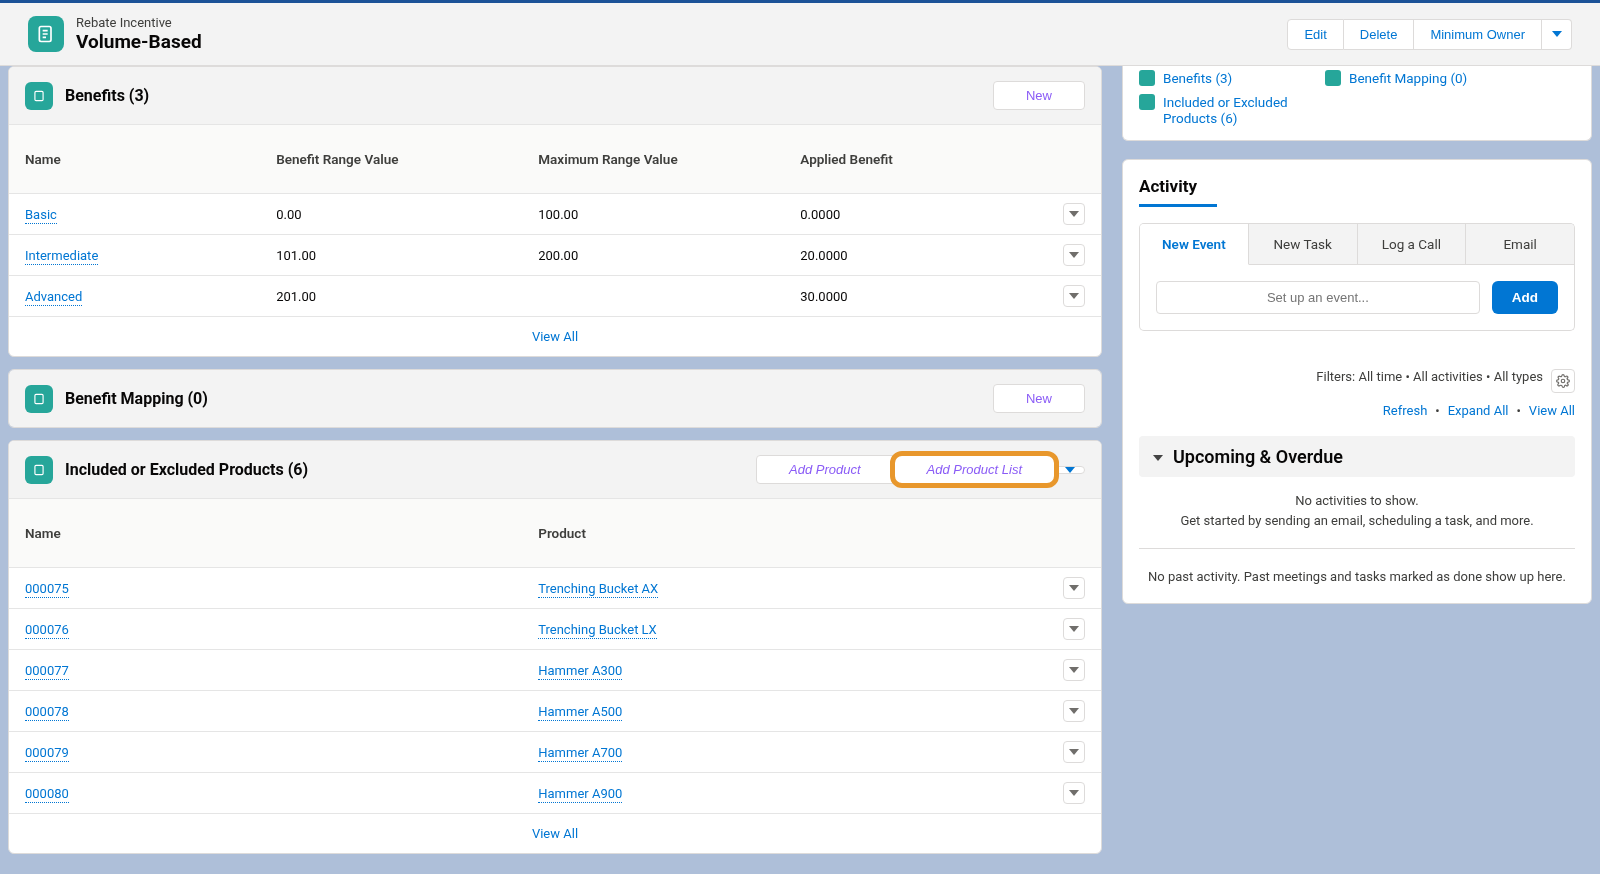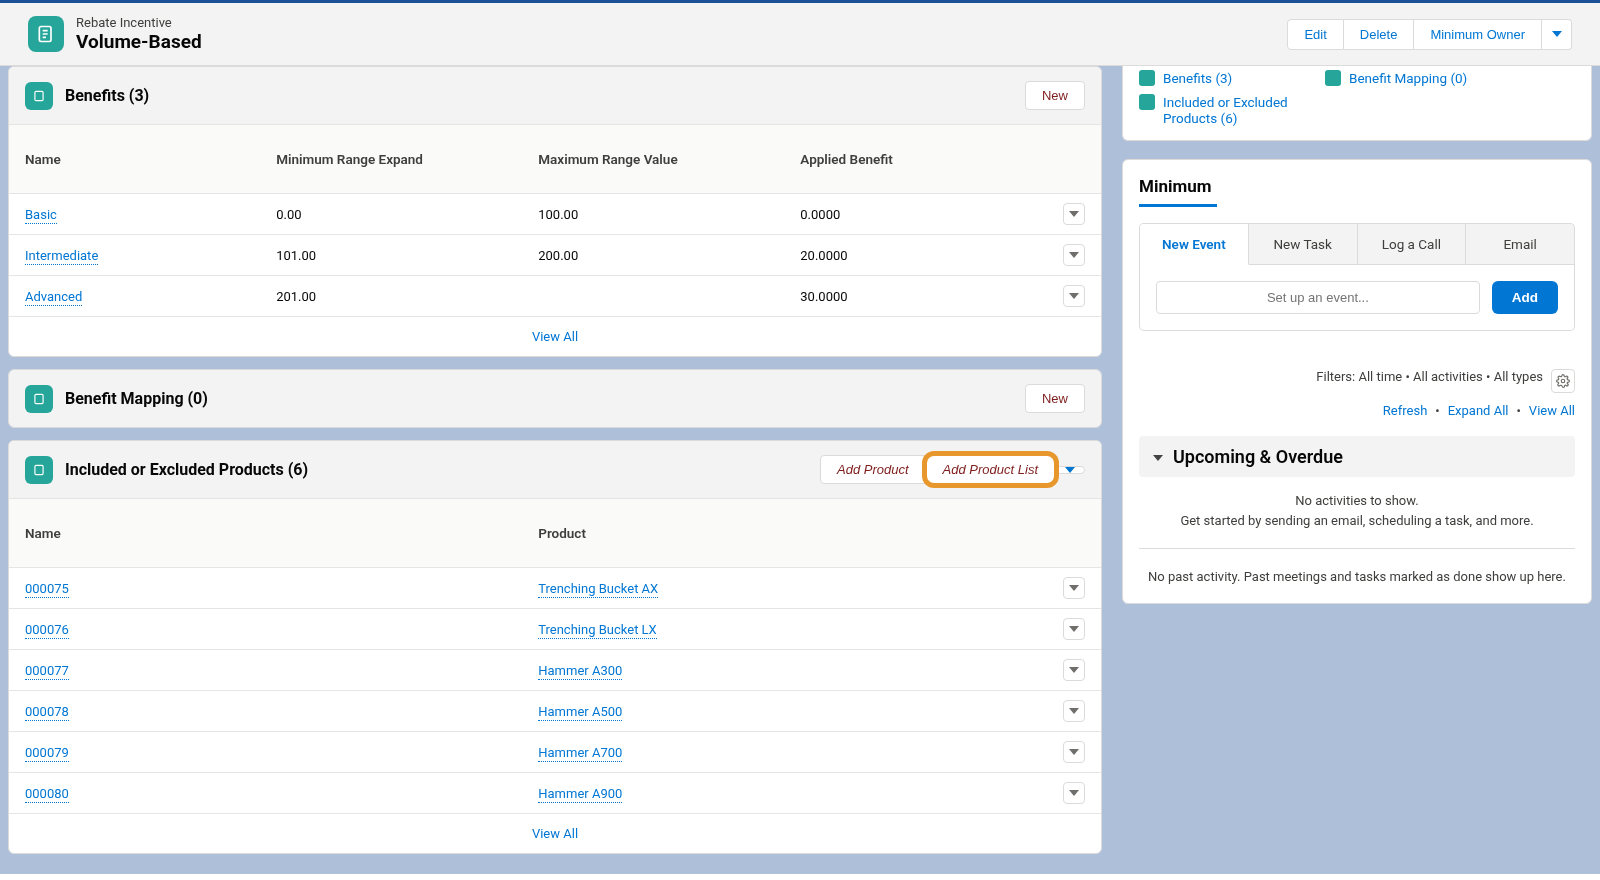--- a/index.html
+++ b/index.html
@@ -54,22 +54,22 @@
     display:flex; align-items:center; justify-content:space-between;
     padding: 14px 16px; background:#f3f3f3;
   }
   .card-title-wrap{display:flex;align-items:center;gap:12px;}
   .card-title { font-size:16px; font-weight:700; }
   .small-icon{
     width:28px;height:28px;border-radius:6px;background:#26a69a;
     display:flex;align-items:center;justify-content:center;color:#fff;
   }
   .btn-solo{
-    background:#fff;border:1px solid #dddbda;color:#7f1d1d;border-radius:4px;
-    padding:6px 16px;font-size:13px;cursor:pointer;
+    background:#fff;border:1px solid #dddbda;color:#8b5cf6;border-radius:4px;
+    padding:6px 32px;font-size:13px;cursor:pointer;
   }
 
   table.listview { width:100%; border-collapse:collapse; }
   table.listview th {
     text-align:left; font-weight:600; font-size:13.5px; color:#3e3e3c;
     padding:26px 16px; background:#fafaf9;border-top:1px solid #e5e5e5;border-bottom:1px solid #e5e5e5;
   }
   table.listview td {
     padding:9px 16px; font-size:13px;border-bottom:1px solid #e5e5e5;
   }
@@ -186,21 +186,21 @@
               </svg>
           </div>
           <div class="card-title">Benefits (3)</div>
         </div>
         <button class="btn-solo">New</button>
       </div>
       <table class="listview">
         <thead>
             <tr>
           <th style="width:23%">Name</th>
-          <th style="width:24%">Minimum Range Expand</th>
+          <th style="width:24%">Benefit Range Value</th>
           <th style="width:24%">Maximum Range Value</th>
           <th>Applied Benefit</th>
           <th style="width:40px"></th>
         </tr>
           </thead>
         <tbody>
           <tr>
             <td><span class="linkish">Basic</span></td>
             <td>0.00</td>
             <td>100.00</td>
@@ -358,21 +358,21 @@
         <div class="quick-links-col">
           <div class="ql-item">
               <div class="ql-icon"></div>
               <span>Benefit Mapping (0)</span>
             </div>
         </div>
       </div>
     </div>
 
     <div class="activity-card">
-      <div class="activity-title">Minimum</div>
+      <div class="activity-title">Activity</div>
       <div class="activity-underline"></div>
 
       <div class="activity-tabs">
         <div class="atab active">New Event</div>
         <div class="atab">New Task</div>
         <div class="atab">Log a Call</div>
         <div class="atab">Email</div>
       </div>
       <div class="atab-body">
         <input class="event-input" placeholder="Set up an event..." style="">

